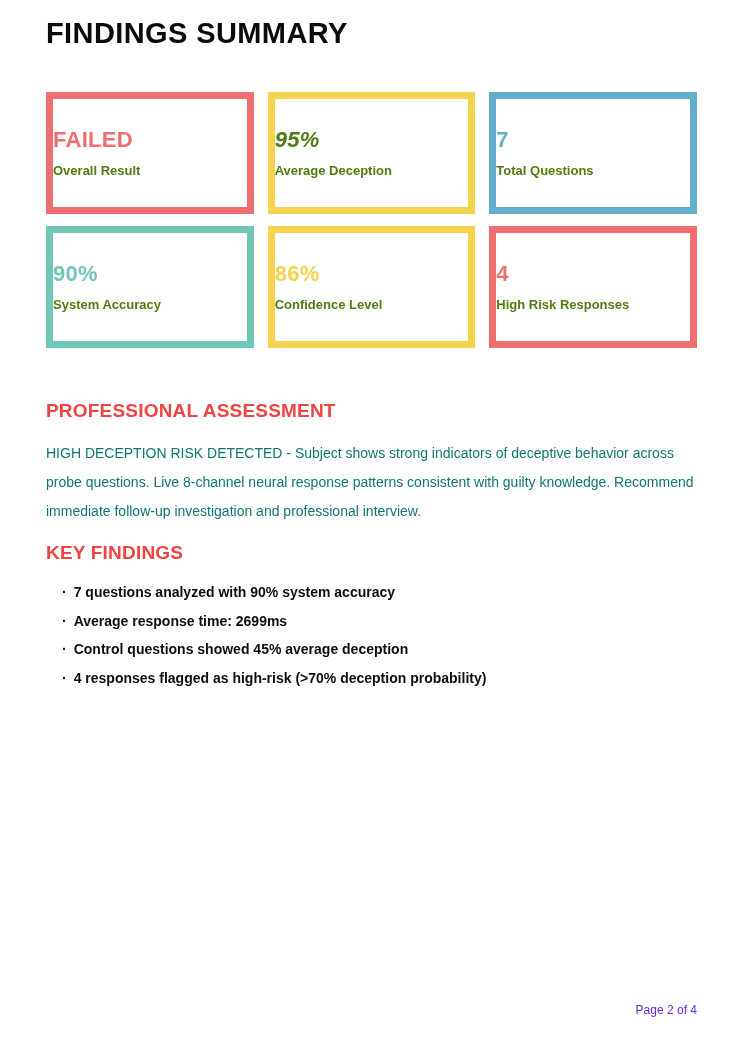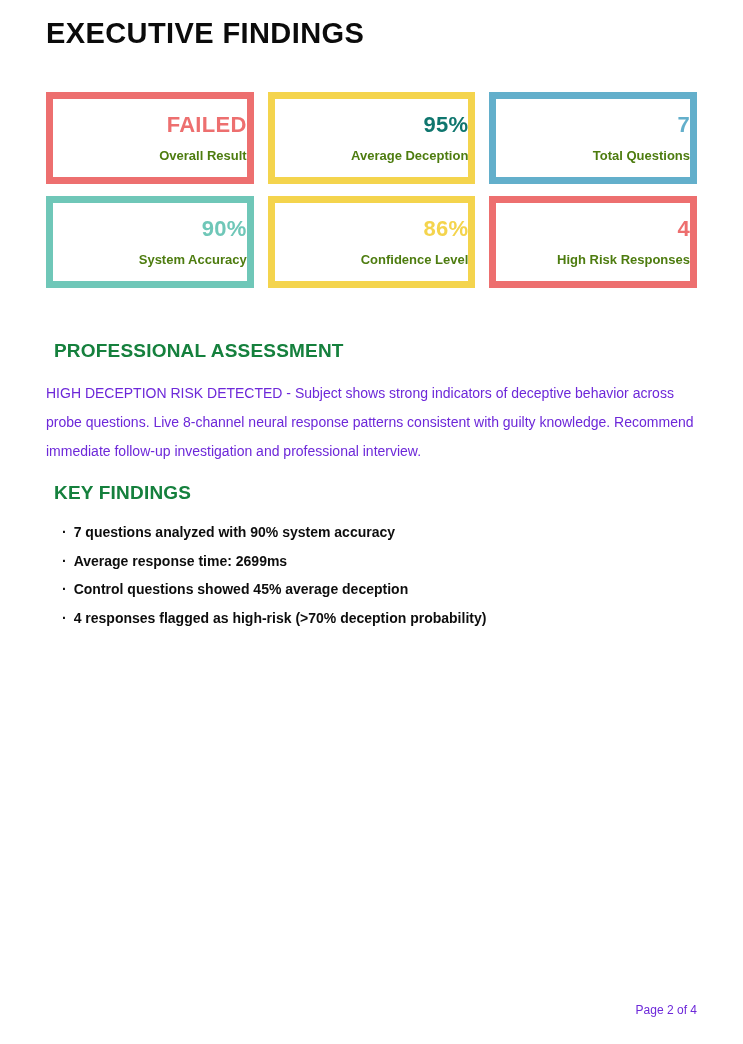--- a/index.html
+++ b/index.html
@@ -27,56 +27,56 @@
     letter-spacing: 0.4px;
   }
 
   .cards {
     margin-top: 42px;
     display: grid;
     grid-template-columns: repeat(3, 1fr);
     gap: 12px 14px;
   }
   .card {
-    height: 92px;
+    height: 122px;
     border: 7px solid #cccccc;
     background: #ffffff;
     display: flex;
     flex-direction: column;
-    align-items: flex-end;
+    align-items: flex-start;
     justify-content: center;
     text-align: center;
   }
   .card-value {
     font-size: 22px;
     font-weight: bold;
     line-height: 24px;
     letter-spacing: 0.3px;
   }
   .card-label {
     margin-top: 11px;
     font-size: 13px;
     font-weight: bold;
     color: #4d7c0f;
   }
 
   .section-heading {
-    margin: 8px;
+    margin: 0;
     font-size: 19px;
     line-height: 23px;
     font-weight: bold;
-    color: #15803d;
+    color: #ef4444;
     letter-spacing: 0.2px;
   }
   .section-assessment { margin-top: 51px; }
   .assessment-body {
     margin: 17px 0 0 0;
     font-size: 14px;
     line-height: 29px;
-    color: #6d28d9;
+    color: #0f766e;
     max-width: 651px;
   }
   .section-findings { margin-top: 15px; }
   .findings-list {
     list-style: none;
     margin: 20px 0 0 0;
     padding: 0 0 0 16px;
   }
   .findings-list li {
     font-size: 14px;
@@ -97,29 +97,29 @@
     font-size: 12px;
     color: #6d28d9;
   }
 </style>
 </head>
 <body>
 
 <div class="page">
   <div class="content">
 
-    <h1 class="doc-title">EXECUTIVE FINDINGS</h1>
+    <h1 class="doc-title">FINDINGS SUMMARY</h1>
 
     <div class="cards">
       <div class="card" style="border-color: rgb(237, 111, 111);">
         <div class="card-value" style="color: rgb(237, 111, 111);">FAILED</div>
         <div class="card-label">Overall Result</div>
       </div>
       <div class="card" style="border-color: rgb(244, 212, 77);">
-        <div class="card-value" style="color: #0f766e;">95%</div>
+        <div class="card-value" style="color: #4d7c0f; font-style: italic;">95%</div>
         <div class="card-label">Average Deception</div>
       </div>
       <div class="card" style="border-color: rgb(99, 175, 203);">
         <div class="card-value" style="color: rgb(99, 175, 203);">7</div>
         <div class="card-label">Total Questions</div>
       </div>
       <div class="card" style="border-color: rgb(111, 199, 184);">
         <div class="card-value" style="color: rgb(111, 199, 184);">90%</div>
         <div class="card-label">System Accuracy</div>
       </div>

